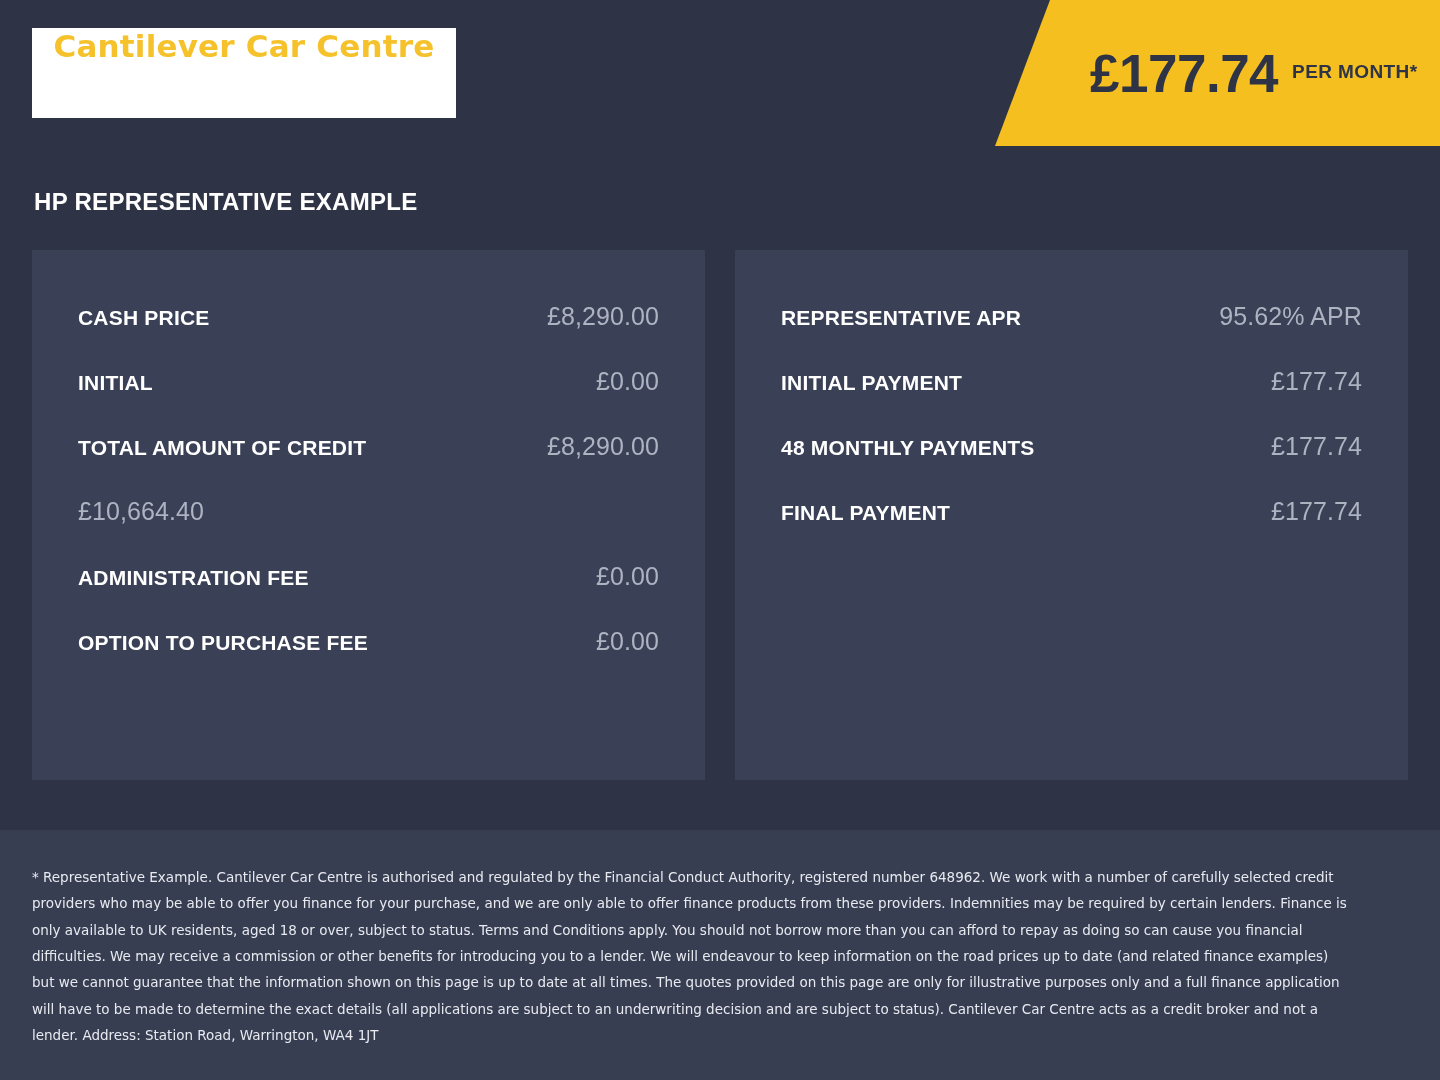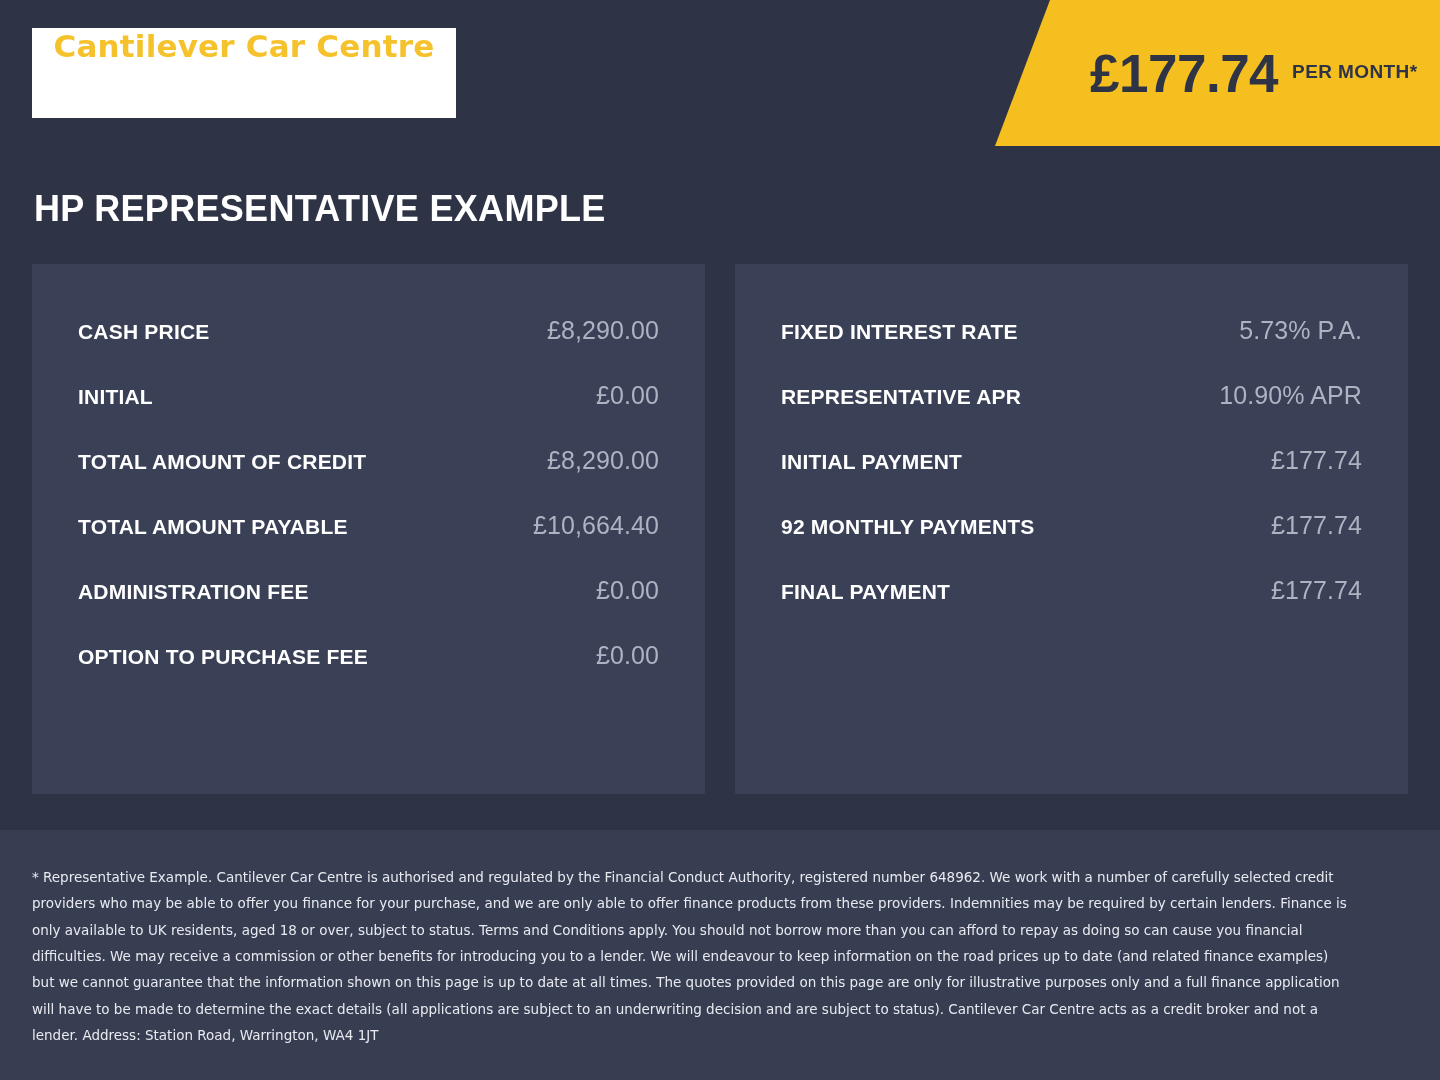--- a/index.html
+++ b/index.html
@@ -77,21 +77,21 @@
     margin-left: 14px;
     padding-bottom: 2px;
   }
 
   
   .content {
     padding: 0 32px;
     box-sizing: border-box;
   }
   .section-title {
-    font-size: 36px;
+    font-size: 24px;
     font-weight: bold;
     letter-spacing: 0.3px;
     margin: 42px 0 34px 2px;
     color: #ffffff;
   }
   .panels {
     display: flex;
     gap: 30px;
   }
   .panel {
@@ -167,48 +167,43 @@
       </div>
       <div class="row">
         <span class="row-label">INITIAL</span>
         <span class="row-value">£0.00</span>
       </div>
       <div class="row">
         <span class="row-label">TOTAL AMOUNT OF CREDIT</span>
         <span class="row-value">£8,290.00</span>
       </div>
       <div class="row">
-        <span class="row-label">TOTAL AMOUNT PAYABLE</span>
         <span class="row-value">£10,664.40</span>
       </div>
       <div class="row">
         <span class="row-label">ADMINISTRATION FEE</span>
         <span class="row-value">£0.00</span>
       </div>
       <div class="row">
         <span class="row-label">OPTION TO PURCHASE FEE</span>
         <span class="row-value">£0.00</span>
       </div>
     </div>
 
     <div class="panel">
       <div class="row">
-        <span class="row-label">FIXED INTEREST RATE</span>
-        <span class="row-value">5.73% P.A.</span>
-      </div>
-      <div class="row">
         <span class="row-label">REPRESENTATIVE APR</span>
-        <span class="row-value">10.90% APR</span>
+        <span class="row-value">95.62% APR</span>
       </div>
       <div class="row">
         <span class="row-label">INITIAL PAYMENT</span>
         <span class="row-value">£177.74</span>
       </div>
       <div class="row">
-        <span class="row-label">92 MONTHLY PAYMENTS</span>
+        <span class="row-label">48 MONTHLY PAYMENTS</span>
         <span class="row-value">£177.74</span>
       </div>
       <div class="row">
         <span class="row-label">FINAL PAYMENT</span>
         <span class="row-value">£177.74</span>
       </div>
     </div>
   </div>
 </div>
 

